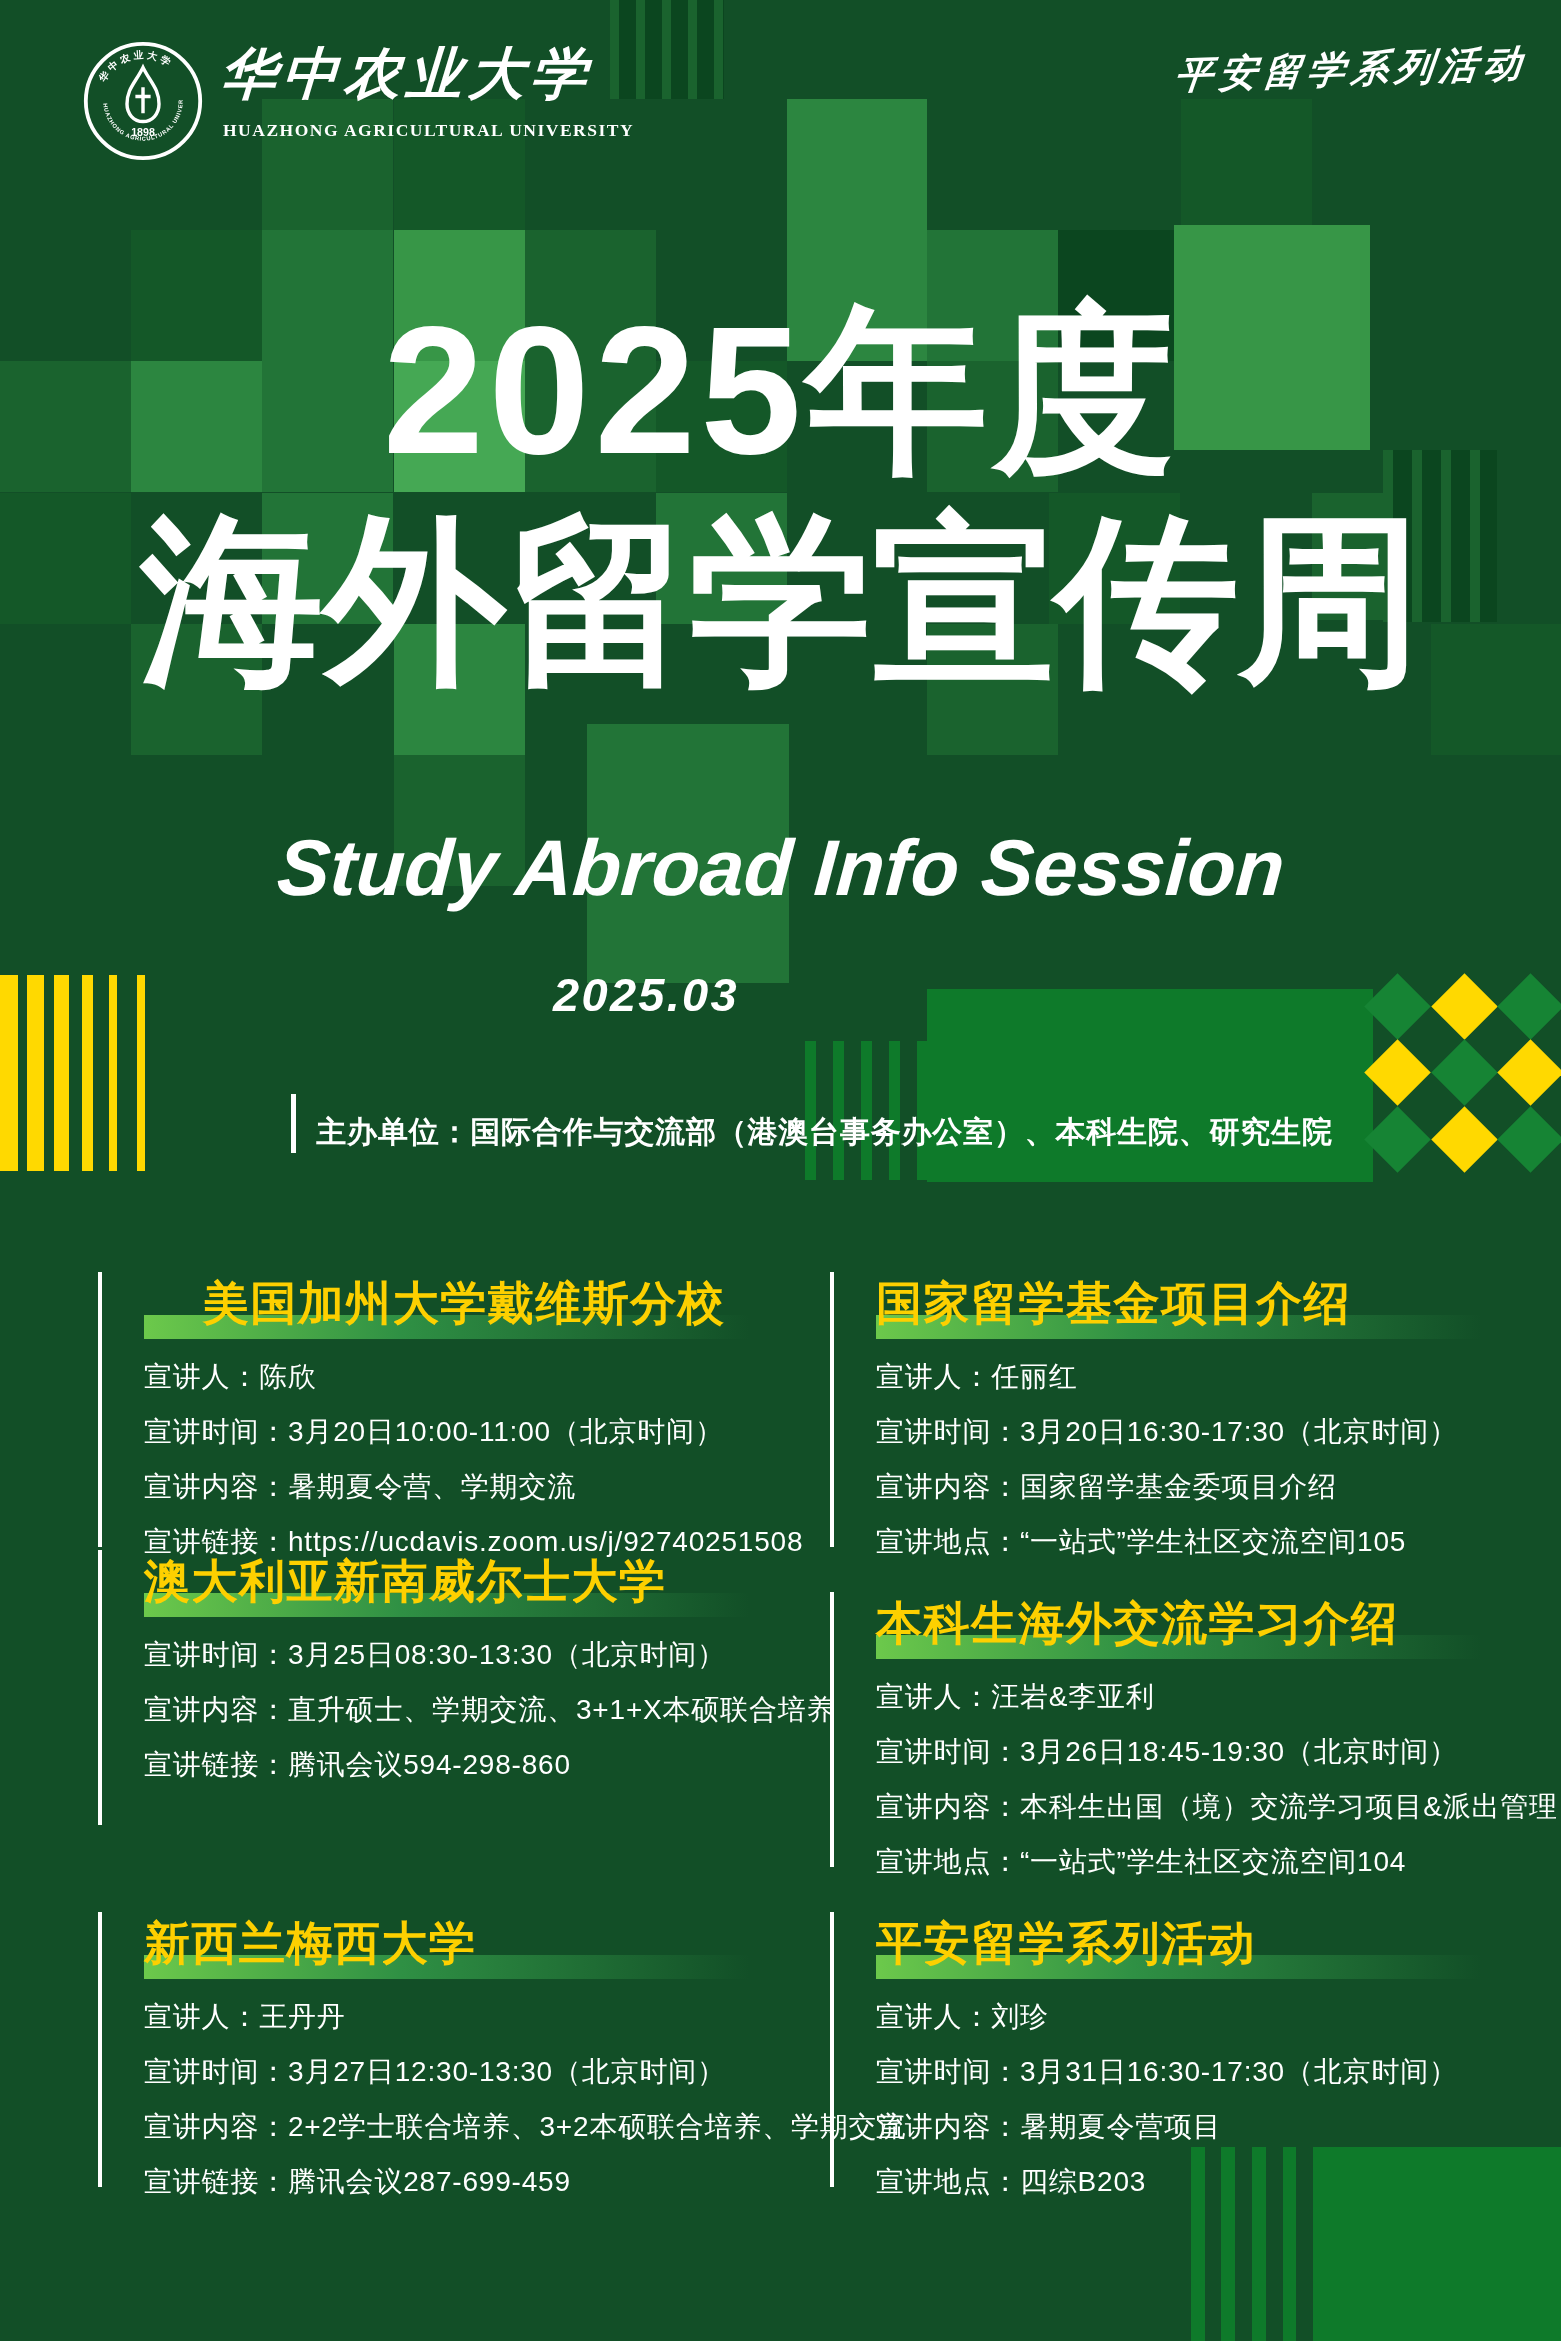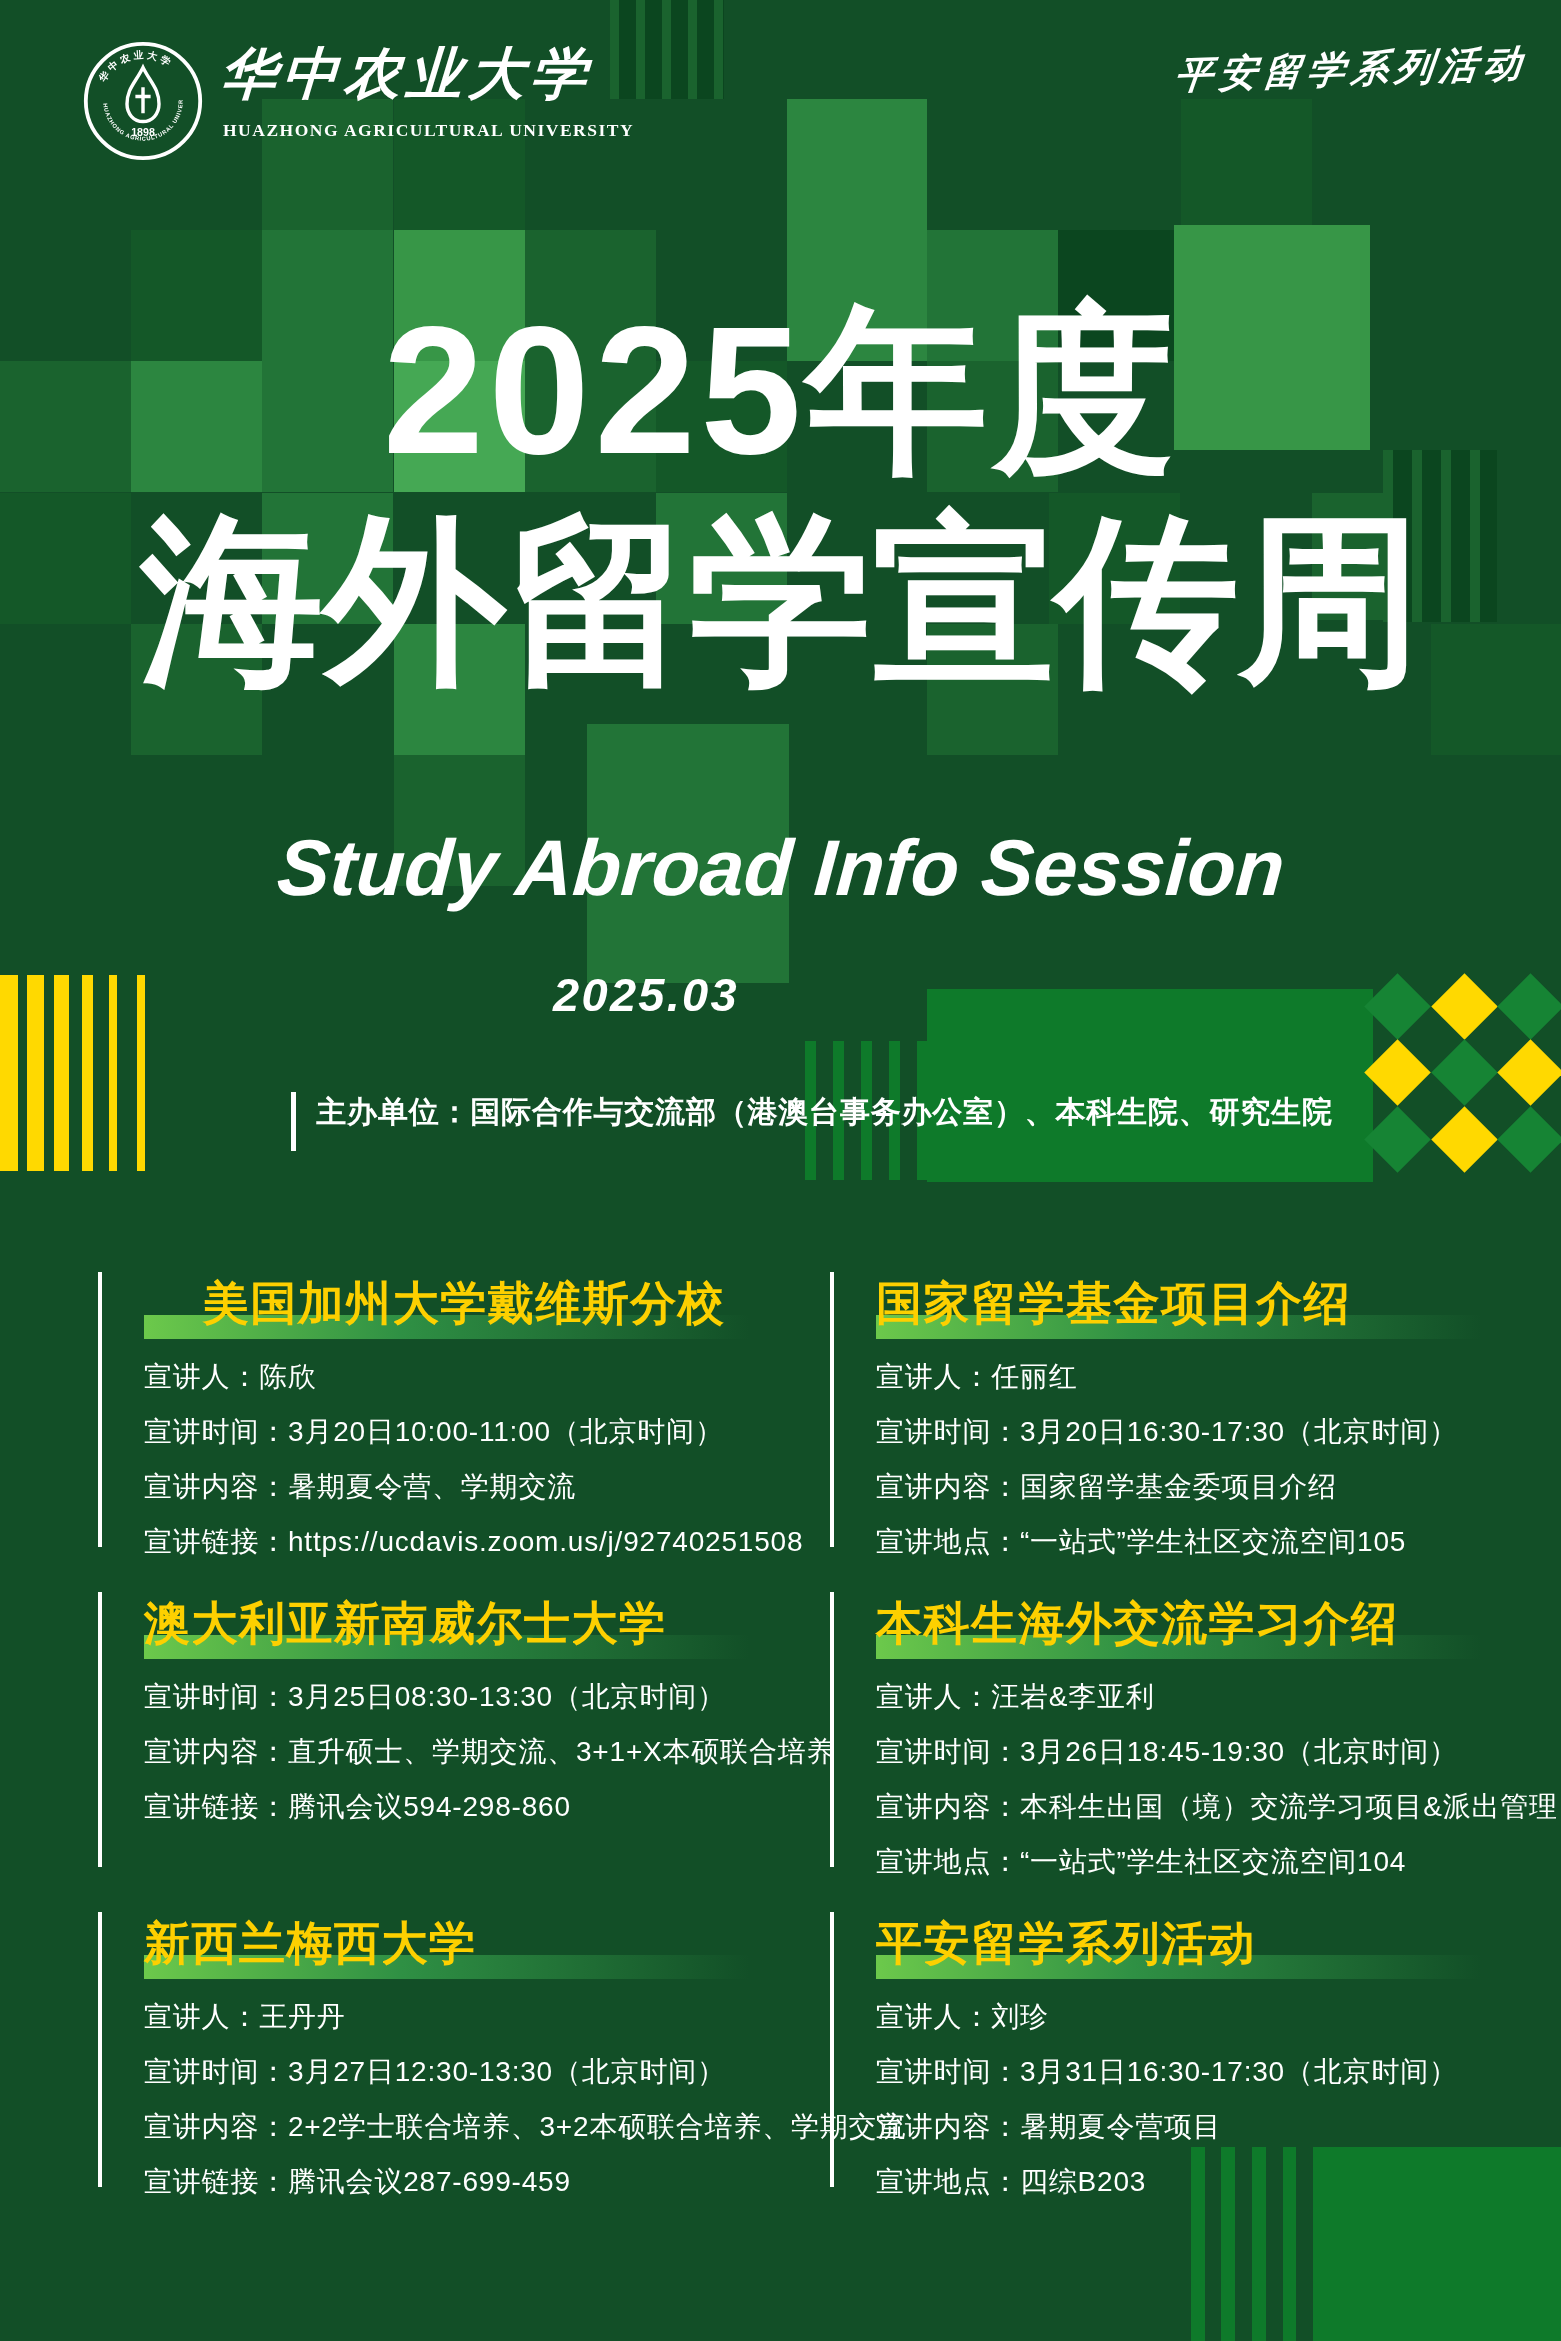--- a/index.html
+++ b/index.html
@@ -16,21 +16,21 @@
     color:#fff;font-style:italic;transform:rotate(-2deg) skewX(-8deg);}
   
   .title1{position:absolute;left:0;top:299px;width:1562px;text-align:center;font-size:182px;
     font-weight:900;letter-spacing:4.6px;color:#fff;line-height:1;}
   .title2{position:absolute;left:0;top:509px;width:1562px;text-align:center;font-size:183px;
     font-weight:900;letter-spacing:0px;color:#fff;line-height:1;}
   .subtitle{position:absolute;left:0;top:822px;width:1562px;text-align:center;font-size:79px;
     font-weight:800;font-style:italic;color:#fff;transform:skewX(-4deg);}
   .pdate{position:absolute;left:0;top:967px;width:1292px;text-align:center;font-size:47px;
     font-weight:800;font-style:italic;color:#fff;letter-spacing:2.3px;}
-  .organizer{position:absolute;left:291px;top:1092px;height:61px;display:flex;align-items:flex-start;}
+  .organizer{position:absolute;left:291px;top:1092px;height:61px;display:flex;align-items:flex-end;}
   .obar{width:5.3px;height:59px;background:#fff;margin-right:20px;flex:none;}
   .otext{font-size:30px;font-weight:700;letter-spacing:0.8px;color:#fff;white-space:nowrap;}
   
   .session{position:absolute;width:686px;}
   .s-line{position:absolute;left:0;top:-4.6px;width:3.8px;height:275px;background:#fff;}
   .s-body{margin-left:46px;}
   .s-title{position:relative;z-index:1;font-size:46px;font-weight:800;line-height:1.15;
     letter-spacing:1.5px;white-space:nowrap;}
   .s-bar{position:relative;z-index:0;height:24.4px;width:644px;margin-top:-15.3px;}
   .s-row{margin-top:21px;font-size:28px;font-weight:500;line-height:34px;letter-spacing:0.8px;
@@ -145,21 +145,21 @@
         <div class="s-line"></div>
         <div class="s-body">
           <div class="s-title" style="color: rgb(253, 208, 0);">国家留学基金项目介绍</div>
           <div class="s-bar" style="background: linear-gradient(90deg, rgb(108, 201, 75) 0%, rgb(47, 144, 68) 40%, rgba(18, 79, 39, 0) 94%);"></div>
           <div class="s-row">宣讲人：任丽红</div>
           <div class="s-row">宣讲时间：3月20日16:30-17:30（北京时间）</div>
           <div class="s-row">宣讲内容：国家留学基金委项目介绍</div>
           <div class="s-row">宣讲地点：“一站式”学生社区交流空间105</div>
         </div>
       </div>
-      <div class="session" style="left: 98px; top: 1597px;">
+      <div class="session" style="left: 98px; top: 1555px;">
         <div class="s-line"></div>
         <div class="s-body">
           <div class="s-title" style="color: rgb(253, 208, 0);">澳大利亚新南威尔士大学</div>
           <div class="s-bar" style="background: linear-gradient(90deg, rgb(108, 201, 75) 0%, rgb(47, 144, 68) 40%, rgba(18, 79, 39, 0) 94%);"></div>
           <div class="s-row">宣讲时间：3月25日08:30-13:30（北京时间）</div>
           <div class="s-row">宣讲内容：直升硕士、学期交流、3+1+X本硕联合培养</div>
           <div class="s-row">宣讲链接：腾讯会议594-298-860</div>
         </div>
       </div>
       <div class="session" style="left: 830px; top: 1597px;">

